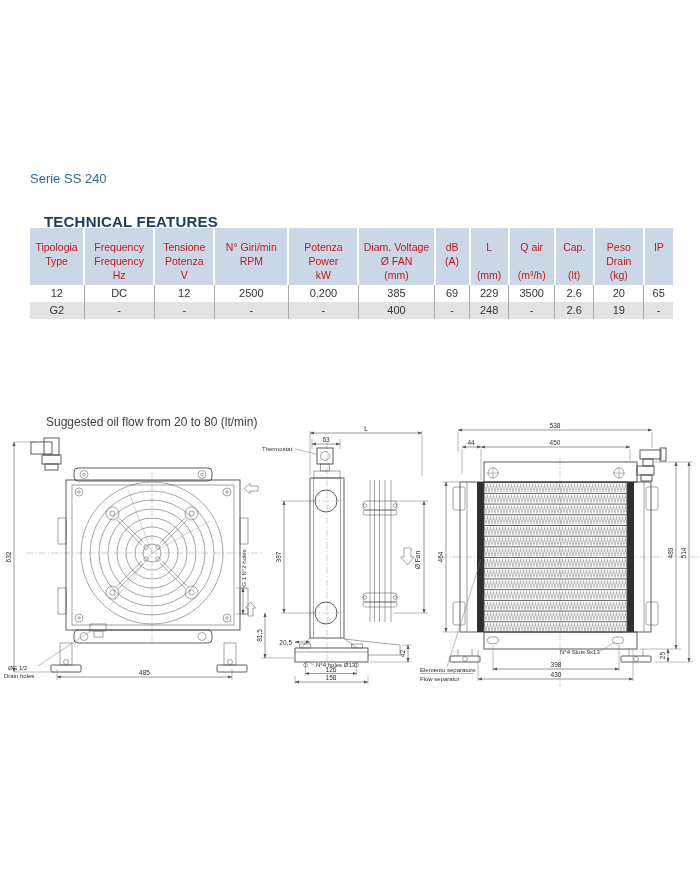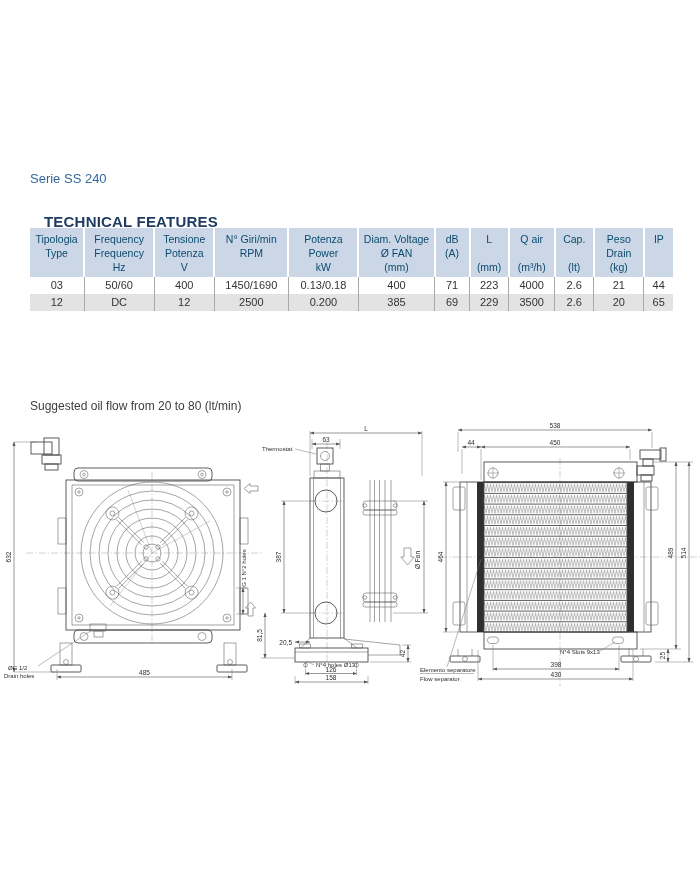--- a/index.html
+++ b/index.html
@@ -1,26 +1,26 @@
 <!DOCTYPE html>
 <html><head>
 <meta charset="utf-8">
 <style>
   html,body{margin:0;padding:0;background:#fff;}
   body{width:700px;height:869px;position:relative;font-family:"Liberation Sans",sans-serif;overflow:hidden;}
   .serie-title{position:absolute;left:30px;top:171px;margin:0;font-size:13px;font-weight:normal;color:#33689b;}
   .section-title{position:absolute;left:30px;top:199px;margin:14px;font-size:15px;font-weight:bold;color:#1e3d61;letter-spacing:.2px;}
   table.specs{position:absolute;left:30px;top:228px;width:643px;border-collapse:collapse;table-layout:fixed;}
-  table.specs th{background:#cbd7e7;font-weight:normal;vertical-align:top;padding:4px 1px 3px;color:#0c4a6e;}
+  table.specs th{background:#cbd7e7;font-weight:normal;vertical-align:top;padding:12px 1px 3px;color:#b91c1c;}
   table.specs th:not(:last-child){border-right:2px solid #fff;}
   table.specs th .hl{display:block;font-size:10.5px;line-height:14px;min-height:14px;}
   table.specs td{font-size:11px;text-align:center;color:#333;height:17px;padding:0;line-height:17px;}
   table.specs td:not(:last-child){border-right:1px solid #a9a9a9;}
   table.specs tbody tr:nth-child(even){background:#e3e3e3;}
-  .note{position:absolute;left:30px;top:399px;margin:0;font-size:12px;color:#3d3d3d;}
+  .note{position:absolute;left:30px;top:399px;margin:16px;font-size:12px;color:#3d3d3d;}
   svg.drawings{position:absolute;left:0;top:418px;}
   svg text{font-family:"Liberation Sans",sans-serif;}
   .lbl{font-size:6.5px;fill:#2e2e2e;}
   .lbl6{font-size:6px;fill:#2e2e2e;}
   .ln{stroke:#4a4a4a;stroke-width:.9;fill:none;}
   .lnt{stroke:#5a5a5a;stroke-width:.55;fill:none;}
   .ext{stroke:#777;stroke-width:.5;fill:none;}
   .dim{stroke:#555;stroke-width:.6;fill:none;marker-start:url(#ar);marker-end:url(#ar);}
   .cl{stroke:#999;stroke-width:.45;stroke-dasharray:7 2 1.5 2;fill:none;}
 </style>
@@ -105,46 +105,46 @@
           </th>
           <th>
             <span class="hl">IP</span>
             <span class="hl"></span>
             <span class="hl"></span>
           </th>
         </tr>
       </thead>
     <tbody id="body-rows">
         <tr>
-          <td>03</td>
-          <td>50/60</td>
-          <td>400</td>
-          <td>1450/1690</td>
-          <td>0.13/0.18</td>
-          <td>400</td>
-          <td>71</td>
-          <td>223</td>
-          <td>4000</td>
-          <td>2.6</td>
-          <td>21</td>
-          <td>44</td>
-        </tr>
-        <tr>
           <td>12</td>
           <td>DC</td>
           <td>12</td>
           <td>2500</td>
           <td>0.200</td>
           <td>385</td>
           <td>69</td>
           <td>229</td>
           <td>3500</td>
           <td>2.6</td>
           <td>20</td>
           <td>65</td>
+        </tr>
+        <tr>
+          <td>G2</td>
+          <td>-</td>
+          <td>-</td>
+          <td>-</td>
+          <td>-</td>
+          <td>400</td>
+          <td>-</td>
+          <td>248</td>
+          <td>-</td>
+          <td>2.6</td>
+          <td>19</td>
+          <td>-</td>
         </tr>
       </tbody>
   </table>
 
   <p class="note">Suggested oil flow from 20 to 80 (lt/min)</p>
 
   <svg class="drawings" width="700" height="294" viewBox="0 0 700 294">
     <defs>
       <marker id="ar" viewBox="0 0 8 8" refX="7.5" refY="4" markerWidth="7" markerHeight="7" orient="auto-start-reverse">
         <path d="M0,1 L8,4 L0,7 Z" fill="#555"></path>

